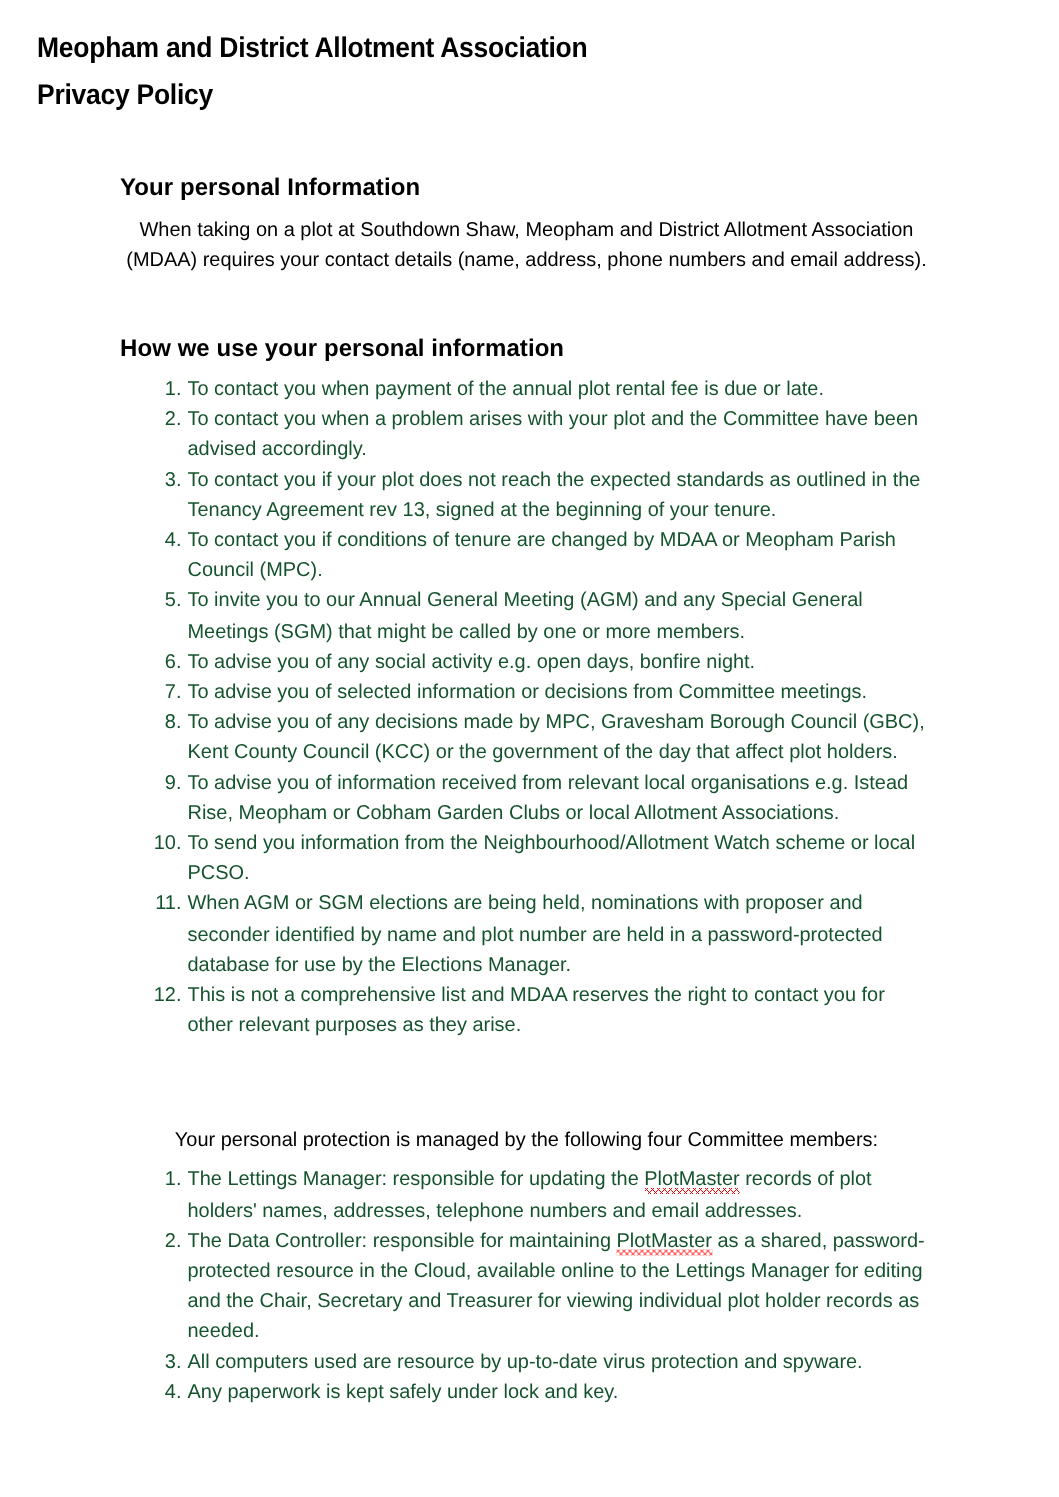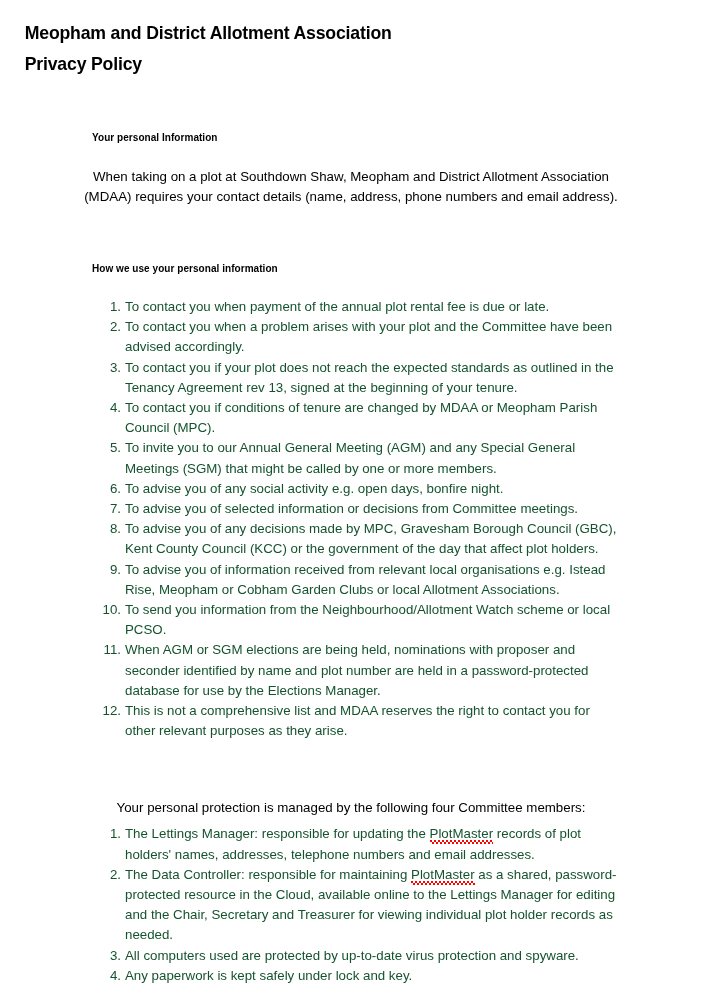--- a/index.html
+++ b/index.html
@@ -46,23 +46,23 @@
 
   
   .content {
     padding-left: 80px;
     padding-right: 84px;
   }
 
   h2.section-heading {
     font-family: "Liberation Sans", sans-serif;
     font-weight: bold;
-    font-size: 10px;
+    font-size: 16px;
     line-height: 18px;
-    margin: 12px;
+    margin: 0;
     color: #000;
     letter-spacing: 0.05px;
   }
 
   p.para {
     font-size: 13.3px;
     line-height: 20px;
     margin: 0;
     color: #000;
     text-align: center;
@@ -166,19 +166,19 @@
 
     <div class="sp-section-gap-2"></div>
 
     <section>
       <div class="sp-head-to-para"></div>
       <p class="para">Your personal protection is managed by the following four Committee members:</p>
       <div class="sp-para-to-list"></div>
       <ol class="numlist" id="manage-list">
           <li>The Lettings Manager: responsible for updating the <span class="spellerror">PlotMaster</span> records of plot holders' names, addresses, telephone numbers and email addresses.</li>
           <li>The Data Controller: responsible for maintaining <span class="spellerror">PlotMaster</span> as a shared, password-protected resource in the Cloud, available online to the Lettings Manager for editing and the Chair, Secretary and Treasurer for viewing individual plot holder records as needed.</li>
-          <li>All computers used are protected by up-to-date virus protection and spyware.</li>
+          <li>All computers used are resource by up-to-date virus protection and spyware.</li>
           <li>Any paperwork is kept safely under lock and key.</li>
         </ol>
     </section>
 
   </div>
 </div>
 
 </body></html>

